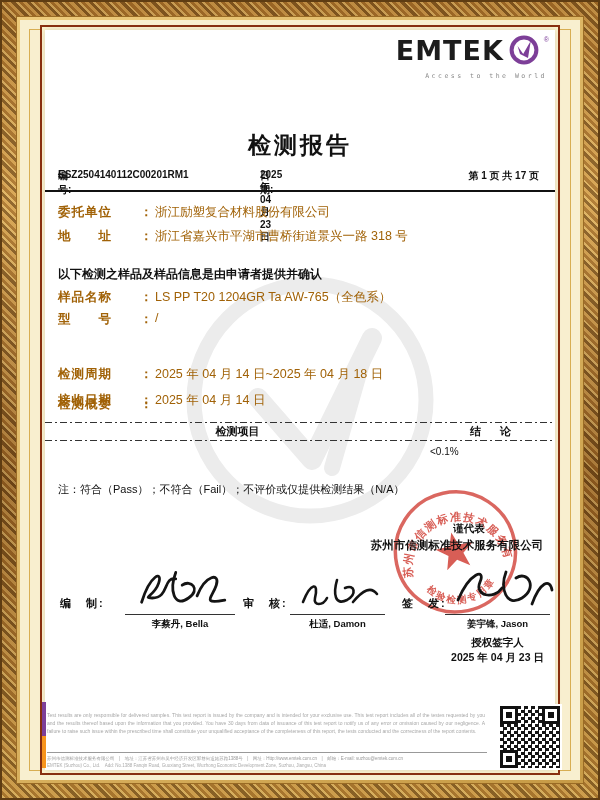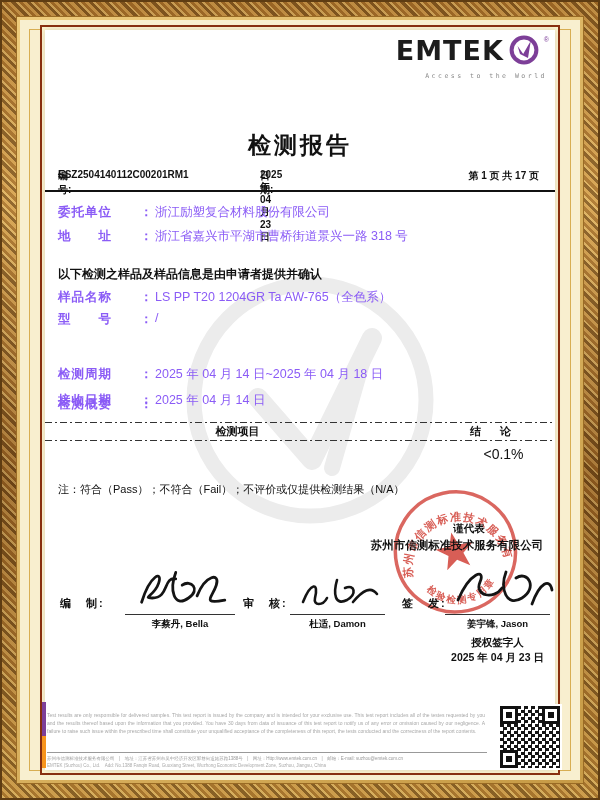--- a/index.html
+++ b/index.html
@@ -27,37 +27,37 @@
   .reg{font-size:7px;color:#7d3f98;align-self:flex-start;margin-top:2px;}
   .tagline{position:absolute;top:38px;right:2px;font-size:6.5px;letter-spacing:2.5px;color:#8a8a8a;font-family:"DejaVu Sans Mono",monospace;}
   
   .title{top:100px;left:0;width:100%;text-align:center;font-size:23px;font-weight:700;letter-spacing:3px;color:#111;z-index:1;}
   .meta{top:139px;left:0;right:0;height:14px;font-size:10px;font-weight:600;color:#111;z-index:1;}
   .meta-no{left:13px;}
   .meta-date{left:215px;}
   .meta-page{right:16px;}
   .rule{top:160px;left:0;right:0;border-top:2px solid #111;z-index:1;}
   
-  .row{left:13px;right:0;height:16px;font-size:12.5px;color:#8b5cf6;z-index:1;}
+  .row{left:13px;right:0;height:16px;font-size:12.5px;color:#a16207;z-index:1;}
   .row .lbl{left:0;font-weight:700;letter-spacing:1px;}
   .row .colon{left:82px;font-weight:700;}
   .row .val{left:97px;white-space:nowrap;}
   .r-info1{top:174px;} .r-info2{top:198px;}
   .sample-note{top:236px;left:13px;font-size:12px;font-weight:700;color:#111;z-index:1;}
   .r-s1{top:259px;} .r-s2{top:281px;}
   .r-d1{top:314px;margin-top:48px;} .r-d2{top:336px;}
   .r-sum{top:366px;}
   
   .dash{left:0;right:0;height:1px;z-index:1;
     background-image:repeating-linear-gradient(90deg,#333 0 7px,transparent 7px 10px,#333 10px 12px,transparent 12px 15px);}
   .dash-top{top:392px;} .dash-mid{top:410px;}
   .th-item{top:394px;left:0;width:385px;text-align:center;font-size:11px;font-weight:700;color:#111;z-index:1;}
   .th-result{top:394px;left:385px;width:125px;text-align:center;font-size:11px;font-weight:700;letter-spacing:4px;color:#111;z-index:1;}
   .td-item{top:416px;left:0;width:385px;text-align:center;font-size:11px;color:#111;z-index:1;}
-  .td-result{top:416px;left:396px;width:125px;text-align:center;font-size:14px;color:#111;z-index:1;}
+  .td-result{top:416px;left:385px;width:125px;text-align:left;font-size:10px;color:#111;z-index:1;}
   .note{top:452px;left:13px;font-size:11px;color:#111;z-index:1;}
   
   .stamp{left:330px;top:440px;z-index:2;transform:rotate(-12deg);opacity:.9;}
   .behalf{top:492px;left:344px;width:160px;text-align:center;font-size:10.5px;font-weight:700;color:#111;z-index:3;}
   .stamp-company{top:508px;left:318px;width:188px;text-align:center;font-size:11.5px;font-weight:700;color:#111;z-index:3;white-space:nowrap;}
   
   .sig-label{top:566px;font-size:11px;font-weight:700;letter-spacing:2px;color:#111;z-index:3;}
   .sl1{left:15px;} .sl2{left:198px;} .sl3{left:357px;}
   .sig{z-index:3;}
   .sig1{left:80px;top:536px;} .sig2{left:248px;top:542px;} .sig3{left:405px;top:530px;z-index:4;}

